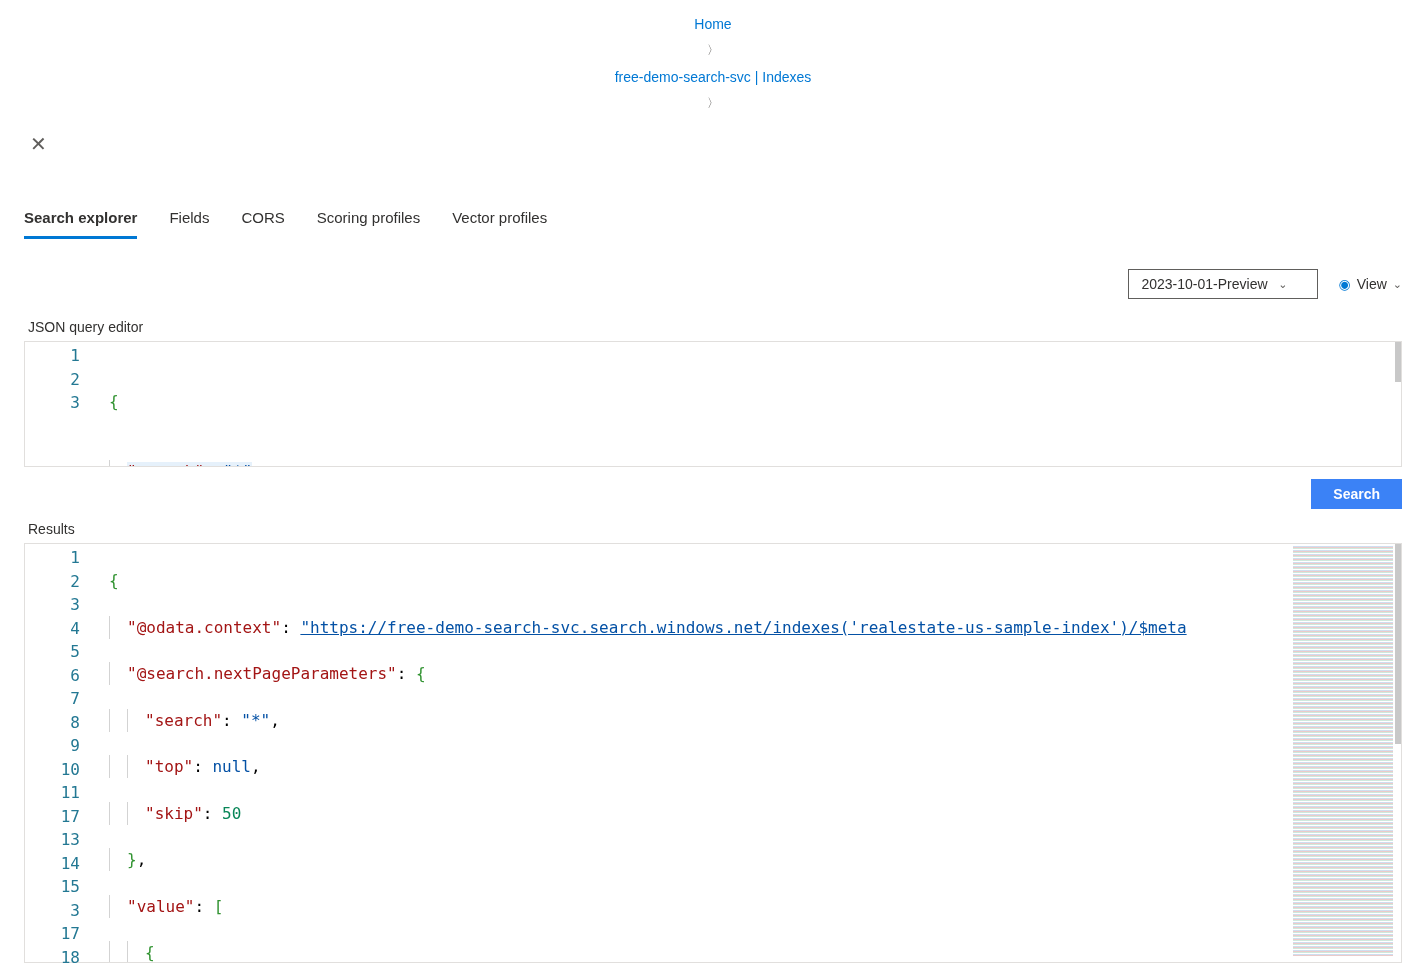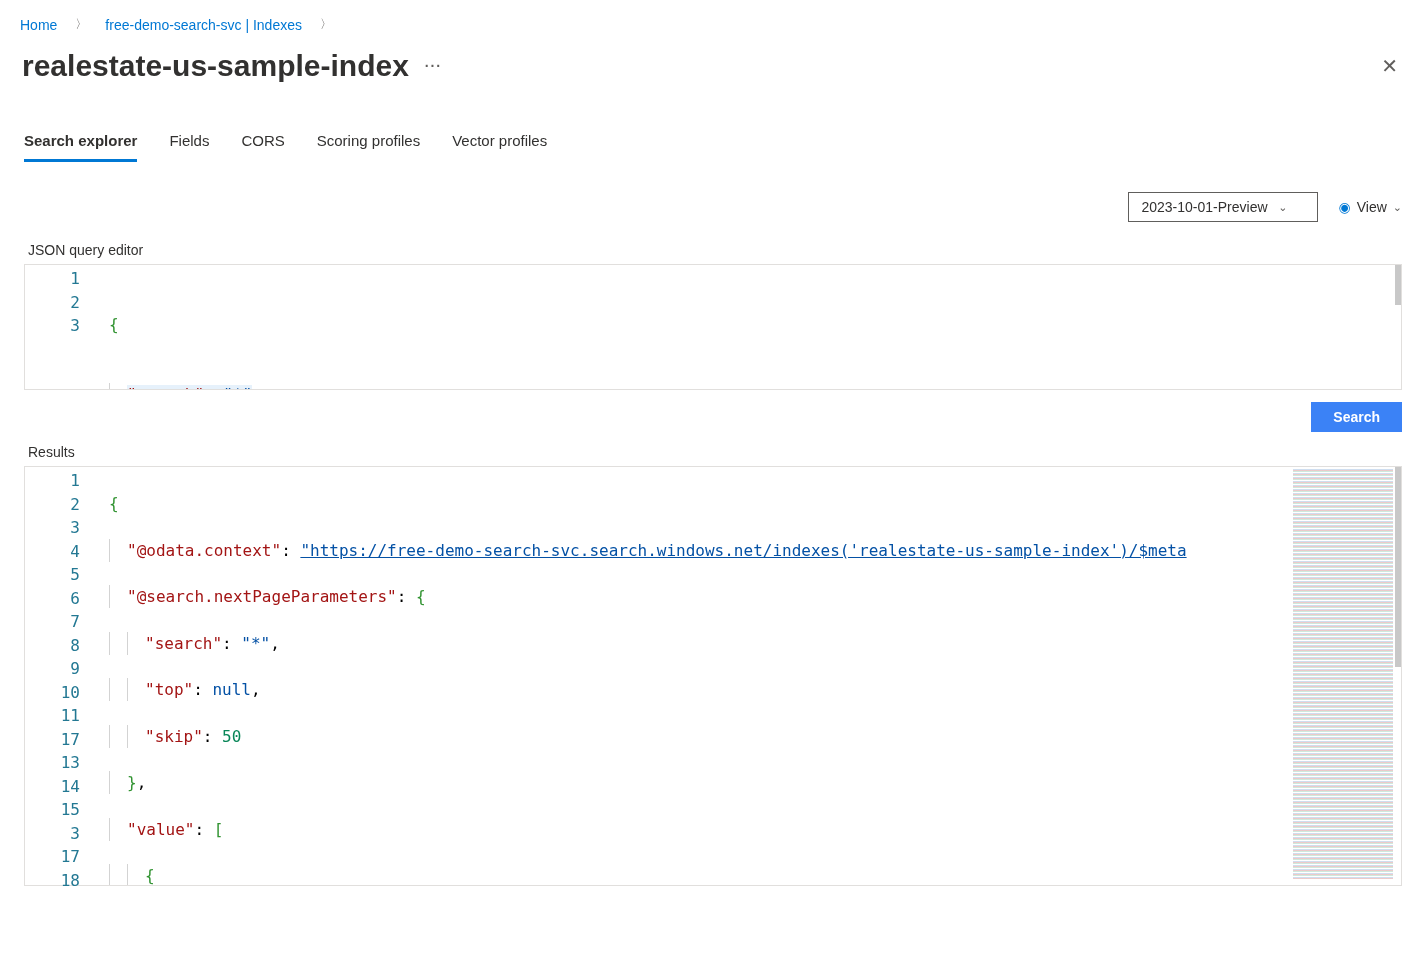--- a/index.html
+++ b/index.html
@@ -9,21 +9,22 @@
   color: #323130;
   width: 1426px;
   height: 978px;
   overflow: hidden;
 }
 .breadcrumbs {
   display: flex;
   align-items: center;
   padding: 16px 20px 8px 20px;
   font-size: 14px;
-  gap: 18px;
+  gap: 10px;
+  flex-direction: column;
 }
 .breadcrumbs a { color: #0078d4; text-decoration: none; cursor: pointer; }
 .breadcrumbs .sep { color: #605e5c; font-size: 12px; }
 .title-row {
   display: flex;
   align-items: center;
   justify-content: space-between;
   padding: 8px 20px 24px 22px;
 }
 .title-row h1 {
@@ -164,24 +165,20 @@
 <body>
 
 <div class="breadcrumbs">
   <a>Home</a>
   <span class="sep">〉</span>
   <a>free-demo-search-svc | Indexes</a>
   <span class="sep">〉</span>
 </div>
 
 <div class="title-row">
-  <h1>
-    <span>realestate-us-sample-index</span>
-    <span class="more">···</span>
-  </h1>
   <span class="close-x">✕</span>
 </div>
 
 <div class="tabs">
   <div class="tab active">Search explorer</div>
   <div class="tab">Fields</div>
   <div class="tab">CORS</div>
   <div class="tab">Scoring profiles</div>
   <div class="tab">Vector profiles</div>
 </div>

